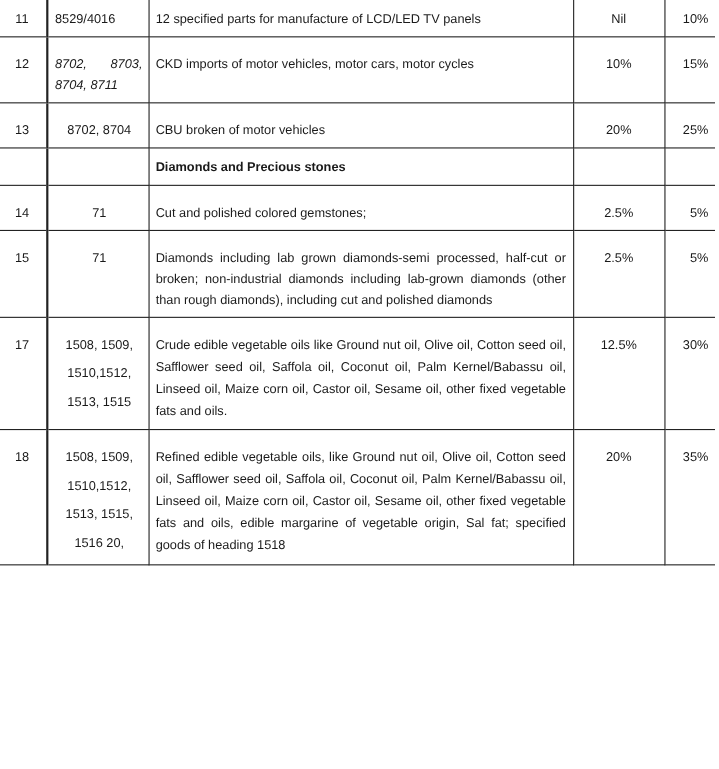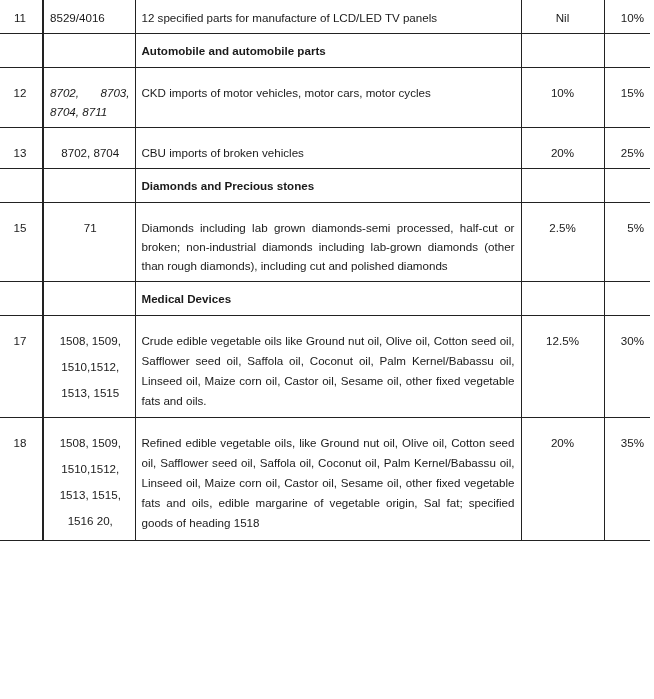--- a/index.html
+++ b/index.html
@@ -53,68 +53,63 @@
   <tbody id="tbody">
       <tr>
         <td class="c1" style="padding-top: 15px;">11</td>
         <td class="c2" style="text-align: left; padding-top: 15px;">
           <div>8529/4016</div>
         </td>
         <td class="c3" style="padding-top: 15px;">12 specified parts for manufacture of LCD/LED TV panels</td>
         <td class="c4" style="padding-top: 15px;">Nil</td>
         <td class="c5" style="padding-top: 15px;">10%</td>
       </tr>
-      <tr class="head">
-        <td class="c1"></td>
-        <td class="c2"></td>
-        <td class="c3 bold">Automobile and automobile parts</td>
-        <td class="c4"></td>
-        <td class="c5"></td>
-      </tr>
       <tr>
         <td class="c1">12</td>
         <td class="c2 just">
           <div style="text-align: justify; text-align-last: justify; word-spacing: 0px;">8702,      8703,</div>
           <div style="text-align: center; text-align-last: left; word-spacing: 0px;">8704, 8711</div>
         </td>
         <td class="c3">CKD imports of motor vehicles, motor cars, motor cycles</td>
         <td class="c4">10%</td>
         <td class="c5">15%</td>
       </tr>
       <tr>
         <td class="c1">13</td>
         <td class="c2">
           <div>8702, 8704</div>
         </td>
-        <td class="c3">CBU imports of broken vehicles</td>
+        <td class="c3">CBU broken of motor vehicles</td>
         <td class="c4">20%</td>
         <td class="c5">25%</td>
       </tr>
       <tr class="head">
         <td class="c1"></td>
         <td class="c2"></td>
         <td class="c3 bold">Diamonds and Precious stones</td>
         <td class="c4"></td>
         <td class="c5"></td>
       </tr>
       <tr>
+        <td class="c1">14</td>
+        <td class="c2">
+          <div>71</div>
+        </td>
+        <td class="c3">Cut and polished colored gemstones;</td>
+        <td class="c4">2.5%</td>
+        <td class="c5">5%</td>
+      </tr>
+      <tr>
         <td class="c1">15</td>
         <td class="c2">
           <div>71</div>
         </td>
         <td class="c3">Diamonds including lab grown diamonds-semi processed, half-cut or broken; non-industrial diamonds including lab-grown diamonds (other than rough diamonds), including cut and polished diamonds</td>
         <td class="c4">2.5%</td>
         <td class="c5">5%</td>
-      </tr>
-      <tr class="head">
-        <td class="c1"></td>
-        <td class="c2"></td>
-        <td class="c3 bold">Medical Devices</td>
-        <td class="c4"></td>
-        <td class="c5"></td>
       </tr>
       <tr>
         <td class="c1">17</td>
         <td class="c2 codes-tall" style="padding-top: 12px;">
           <div>1508, 1509,</div>
           <div>1510,1512,</div>
           <div>1513, 1515</div>
         </td>
         <td class="c3" style="line-height: 20px; margin-top: 12px;">Crude edible vegetable oils like Ground nut oil, Olive oil, Cotton seed oil, Safflower seed oil, Saffola oil, Coconut oil, Palm Kernel/Babassu oil, Linseed oil, Maize corn oil, Castor oil, Sesame oil, other fixed vegetable fats and oils.</td>
         <td class="c4">12.5%</td>

